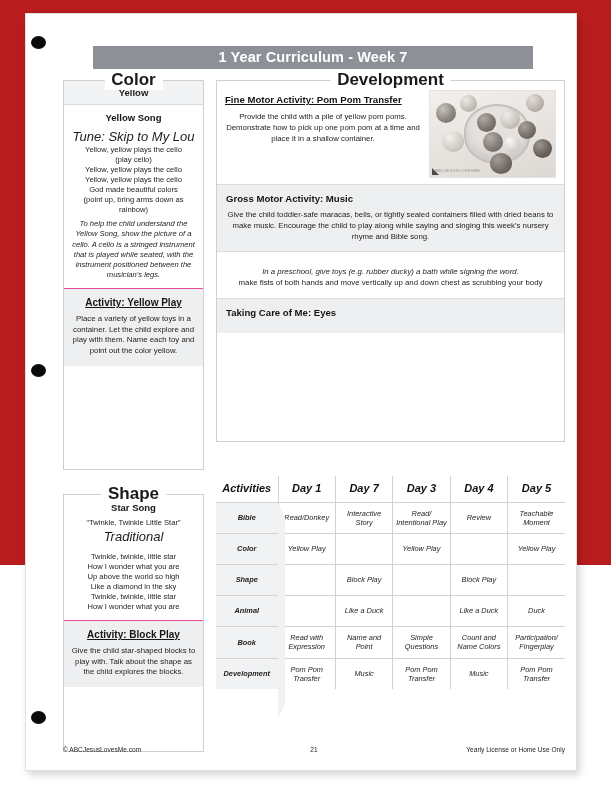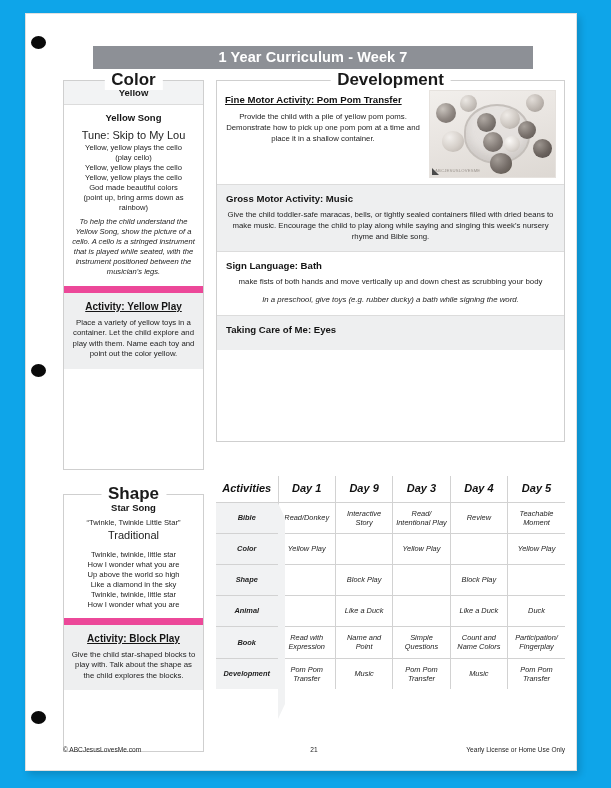--- a/index.html
+++ b/index.html
@@ -9,22 +9,22 @@
     height: 788px;
     background: #ffffff;
     font-family: "Liberation Sans", sans-serif;
     overflow: hidden;
   }
 
   
   #sheet-wrap {
     position: absolute;
     left: 0; top: 0;
-    width: 611px; height: 788px;
-    background: #0ea5e9;
+    width: 611px; height: 565px;
+    background: #b91c1c;
   }
 
   #page-sheet {
     position: absolute;
     left: 25px; top: 13px;
     width: 552px; height: 758px;
     background: #ffffff;
     border: 1px solid #e0e0e0;
     box-shadow: 3px 4px 7px rgba(0,0,0,0.16);
   }
@@ -103,35 +103,36 @@
   }
   .white-block {
     background: #ffffff;
     text-align: center;
     padding: 7px 7px 8px 7px;
   }
   .gray-block {
     background: #eeeff0;
     text-align: center;
     padding: 8px 7px 9px 7px;
-    border-top: 7px solid #ec4899;
+    border-top: 1px solid #ec4899;
   }
   .blk-title {
     font-size: 9.5px;
     font-weight: bold;
     color: #151515;
     margin-bottom: 5px;
   }
   .blk-title.ul {
     text-decoration: underline;
     font-size: 10px;
     margin-bottom: 6px;
   }
   .tune {
-    font-size: 11px;
+    font-size: 13px;
+    font-style: italic;
     color: #1d1d1d;
     line-height: 1.32;
   }
   .lyric {
     font-size: 7.6px;
     color: #1d1d1d;
     line-height: 1.32;
   }
   .note-italic {
     font-size: 7.6px;
@@ -382,44 +383,43 @@
             <div id="photo-credit">ABCJESUSLOVESME</div>
           </div>
         </div>
 
         <div class="dev-row shaded">
           <div class="dev-head">Gross Motor Activity: Music</div>
           <div class="dev-text">Give the child toddler-safe maracas, bells, or tightly sealed containers filled with dried beans to make music. Encourage the child to play along while saying and singing this week's nursery rhyme and Bible song.</div>
         </div>
 
         <div class="dev-row">
-          <div class="dev-head">Sign Language: Bath</div>
+          <div class="dev-text ital">In a preschool, give toys (e.g. rubber ducky) a bath while signing the word.</div>
           <div class="dev-text">make fists of both hands and move vertically up and down chest as scrubbing your body</div>
-          <div class="dev-text ital">In a preschool, give toys (e.g. rubber ducky) a bath while signing the word.</div>
         </div>
 
         <div class="dev-row shaded" style="border-bottom:none;">
           <div class="dev-head">Taking Care of Me: Eyes</div>
         </div>
       </div>
 
       <table id="activities-table">
         <colgroup>
           <col class="col-first">
             <col class="col-day">
             <col class="col-day">
           <col class="col-day">
             <col class="col-day">
             <col class="col-day">
         </colgroup>
         <thead>
           <tr>
             <th>Activities</th>
             <th>Day 1</th>
-            <th>Day 9</th>
+            <th>Day 7</th>
             <th>Day 3</th>
             <th>Day 4</th>
             <th>Day 5</th>
           </tr>
         </thead>
         <tbody id="table-body">
             <tr>
               <td class="rowlabel">Bible</td>
               <td>Read/Donkey</td>
               <td>Interactive Story</td>

